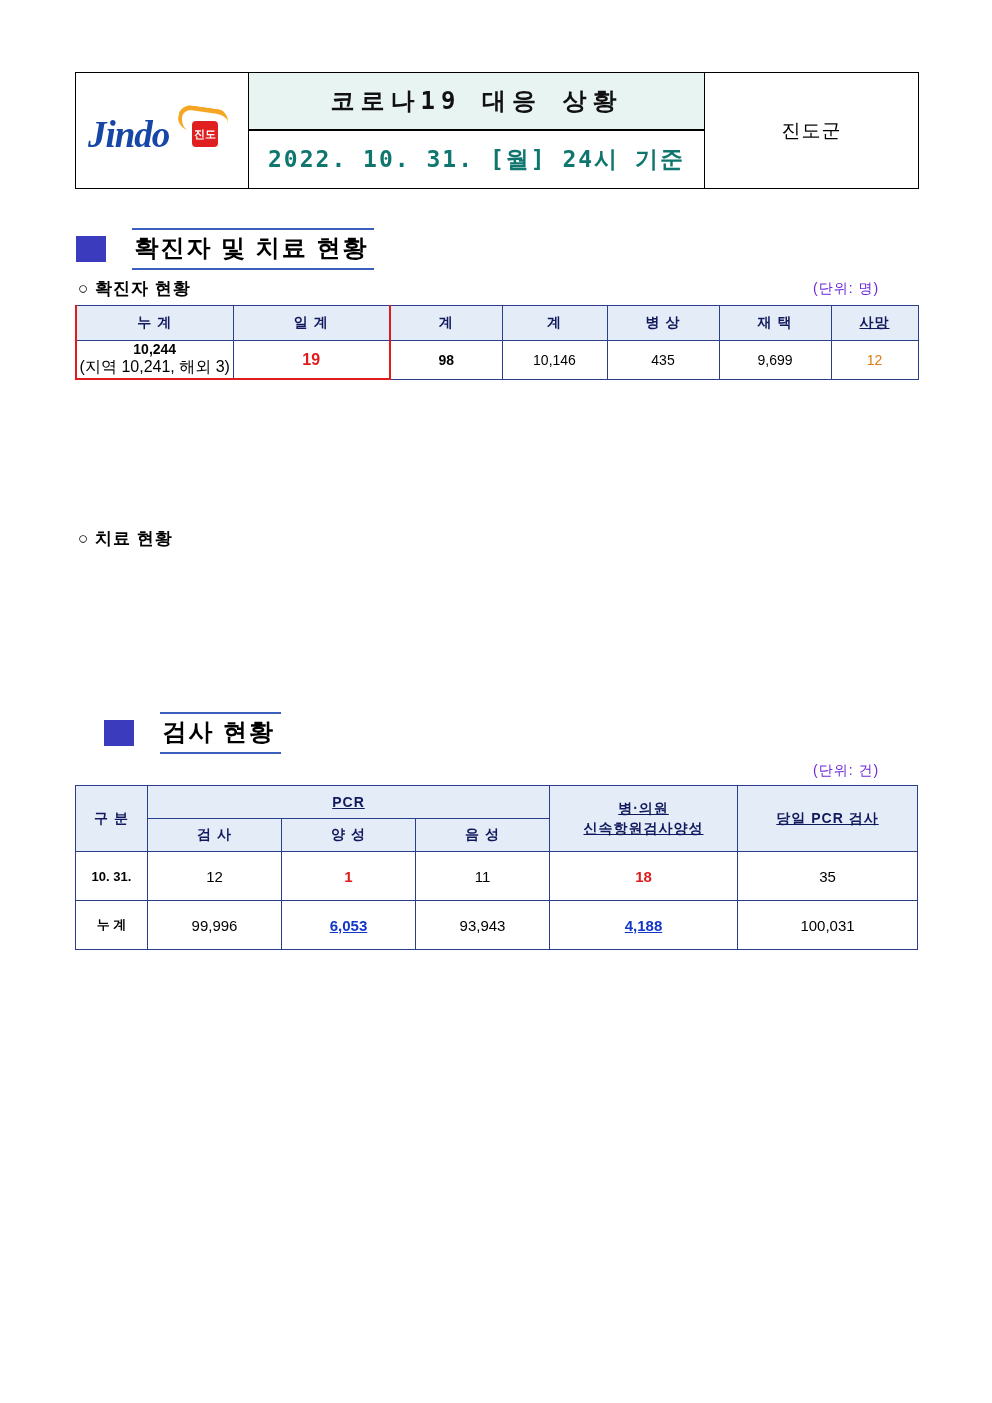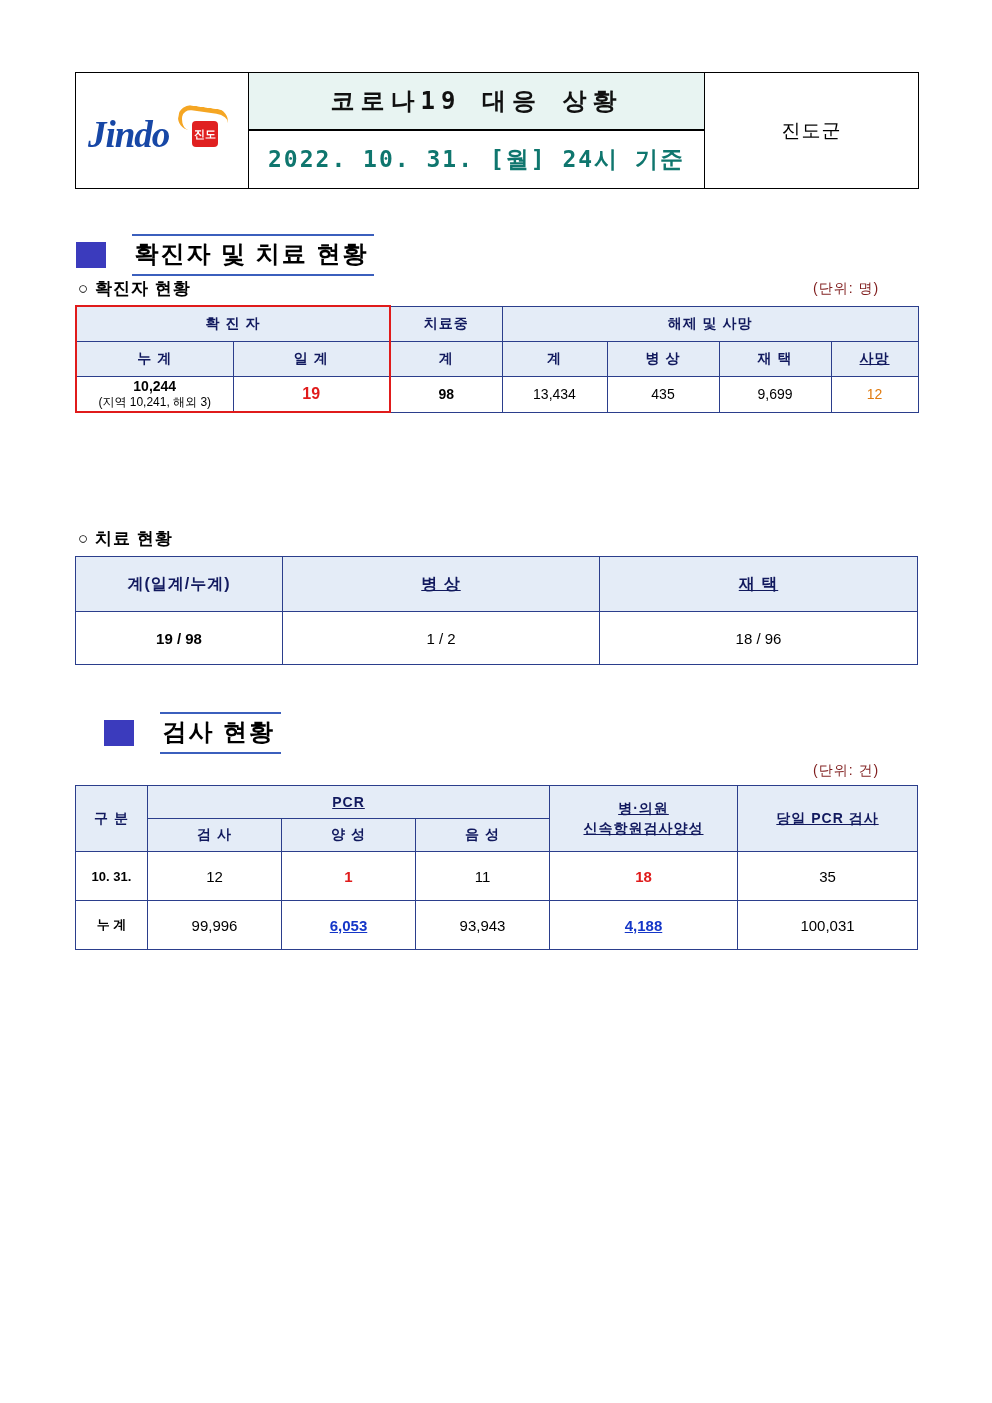--- a/index.html
+++ b/index.html
@@ -135,21 +135,21 @@
   .sub-head {
     position: absolute;
     font-size: 17px;
     font-weight: bold;
     letter-spacing: 1px;
   }
   .unit {
     position: absolute;
     font-size: 14px;
     letter-spacing: 1px;
-    color: #7f1d1d;
+    color: #6d28d9;
   }
 
   
   table.dt {
     position: absolute;
     border-collapse: collapse;
     table-layout: fixed;
     font-size: 14px;
   }
   table.dt th, table.dt td {
@@ -161,21 +161,21 @@
   table.dt th {
     background: #e4ecf7;
     font-weight: bold;
     letter-spacing: 1px;
     color: #11195e;
   }
   .blue { color: #1436c8; text-decoration: underline; }
   .red { color: #e01b1b; }
   .orange { color: #e07b10; }
   .bold { font-weight: bold; }
-  .sm { font-size: 12px; }
+  .sm { font-size: 16px; }
 
   
   #t1 { left: 75px; top: 305px; width: 842px; }
   #t1 th { height: 34px; }
   #t1 td { height: 34px; }
   .t1-row3 td { height: 60px; }
   .redbox-l { border-left: 2px solid #e01b1b !important; }
   .redbox-r { border-right: 2px solid #e01b1b !important; }
   .redbox-t { border-top: 2px solid #e01b1b !important; }
   .redbox-b { border-bottom: 2px solid #e01b1b !important; }
@@ -211,89 +211,65 @@
       <td class="gun-cell" rowspan="2">진도군</td>
     </tr>
     <tr>
       <td class="title-cell">
         <div class="title-bottom">2022. 10. 31. [월] 24시 기준</div>
       </td>
     </tr>
   </tbody>
     </table>
 
-  <div class="section" style="left:76px; top:234px;">
+  <div class="section" style="left:76px; top:228px;">
     <span class="sec-mark"></span>
     <span class="sec-title">확진자 및 치료 현황</span>
   </div>
 
   <div class="sub-head" style="left:78px; top:277px;">○ 확진자 현황</div>
   <div class="unit" style="left:813px; top:280px;">(단위: 명)</div>
 
   <table class="dt" id="t1">
     <colgroup>
       <col style="width:157px">
       <col style="width:157px">
       <col style="width:112px">
       <col style="width:105px">
       <col style="width:112px">
       <col style="width:112px">
       <col style="width:87px">
     </colgroup>
     <tbody>
-        <tr>
-      <th colspan="2" class="redbox-t redbox-l redbox-r">확 진 자</th>
-      <th>치료중</th>
-      <th colspan="4">해제 및 사망</th>
-    </tr>
     <tr>
       <th class="redbox-l">누 계</th>
       <th class="redbox-r">일 계</th>
       <th>계</th>
       <th>계</th>
       <th>병 상</th>
       <th>재 택</th>
       <th class="blue">사망</th>
     </tr>
     <tr class="t1-row3">
       <td class="redbox-l redbox-b">
         <div class="bold">10,244</div>
         <div class="sm">(지역 10,241, 해외 3)</div>
       </td>
       <td class="red bold redbox-r redbox-b" style="font-size:16px;">19</td>
       <td class="bold">98</td>
-      <td>13,434</td>
+      <td>10,146</td>
       <td>435</td>
       <td>9,699</td>
       <td class="orange">12</td>
     </tr>
   </tbody>
     </table>
 
   <div class="sub-head" style="left:78px; top:527px;">○ 치료 현황</div>
 
-  <table class="dt" id="t2">
-    <colgroup>
-      <col style="width:207px">
-      <col style="width:317px">
-      <col style="width:318px">
-    </colgroup>
-    <tbody>
-        <tr>
-      <th>계(일계/누계)</th>
-      <th class="blue">병 상</th>
-      <th class="blue">재 택</th>
-    </tr>
-    <tr>
-      <td class="bold">19 / 98</td>
-      <td>1 / 2</td>
-      <td>18 / 96</td>
-    </tr>
-  </tbody>
-    </table>
 
   <div class="section" style="left:76px; top:712px;padding-left:28px;">
     <span class="sec-mark"></span>
     <span class="sec-title">검사 현황</span>
   </div>
 
   <div class="unit" style="left:813px; top:762px;">(단위: 건)</div>
 
   <table class="dt" id="t3">
     <colgroup>

